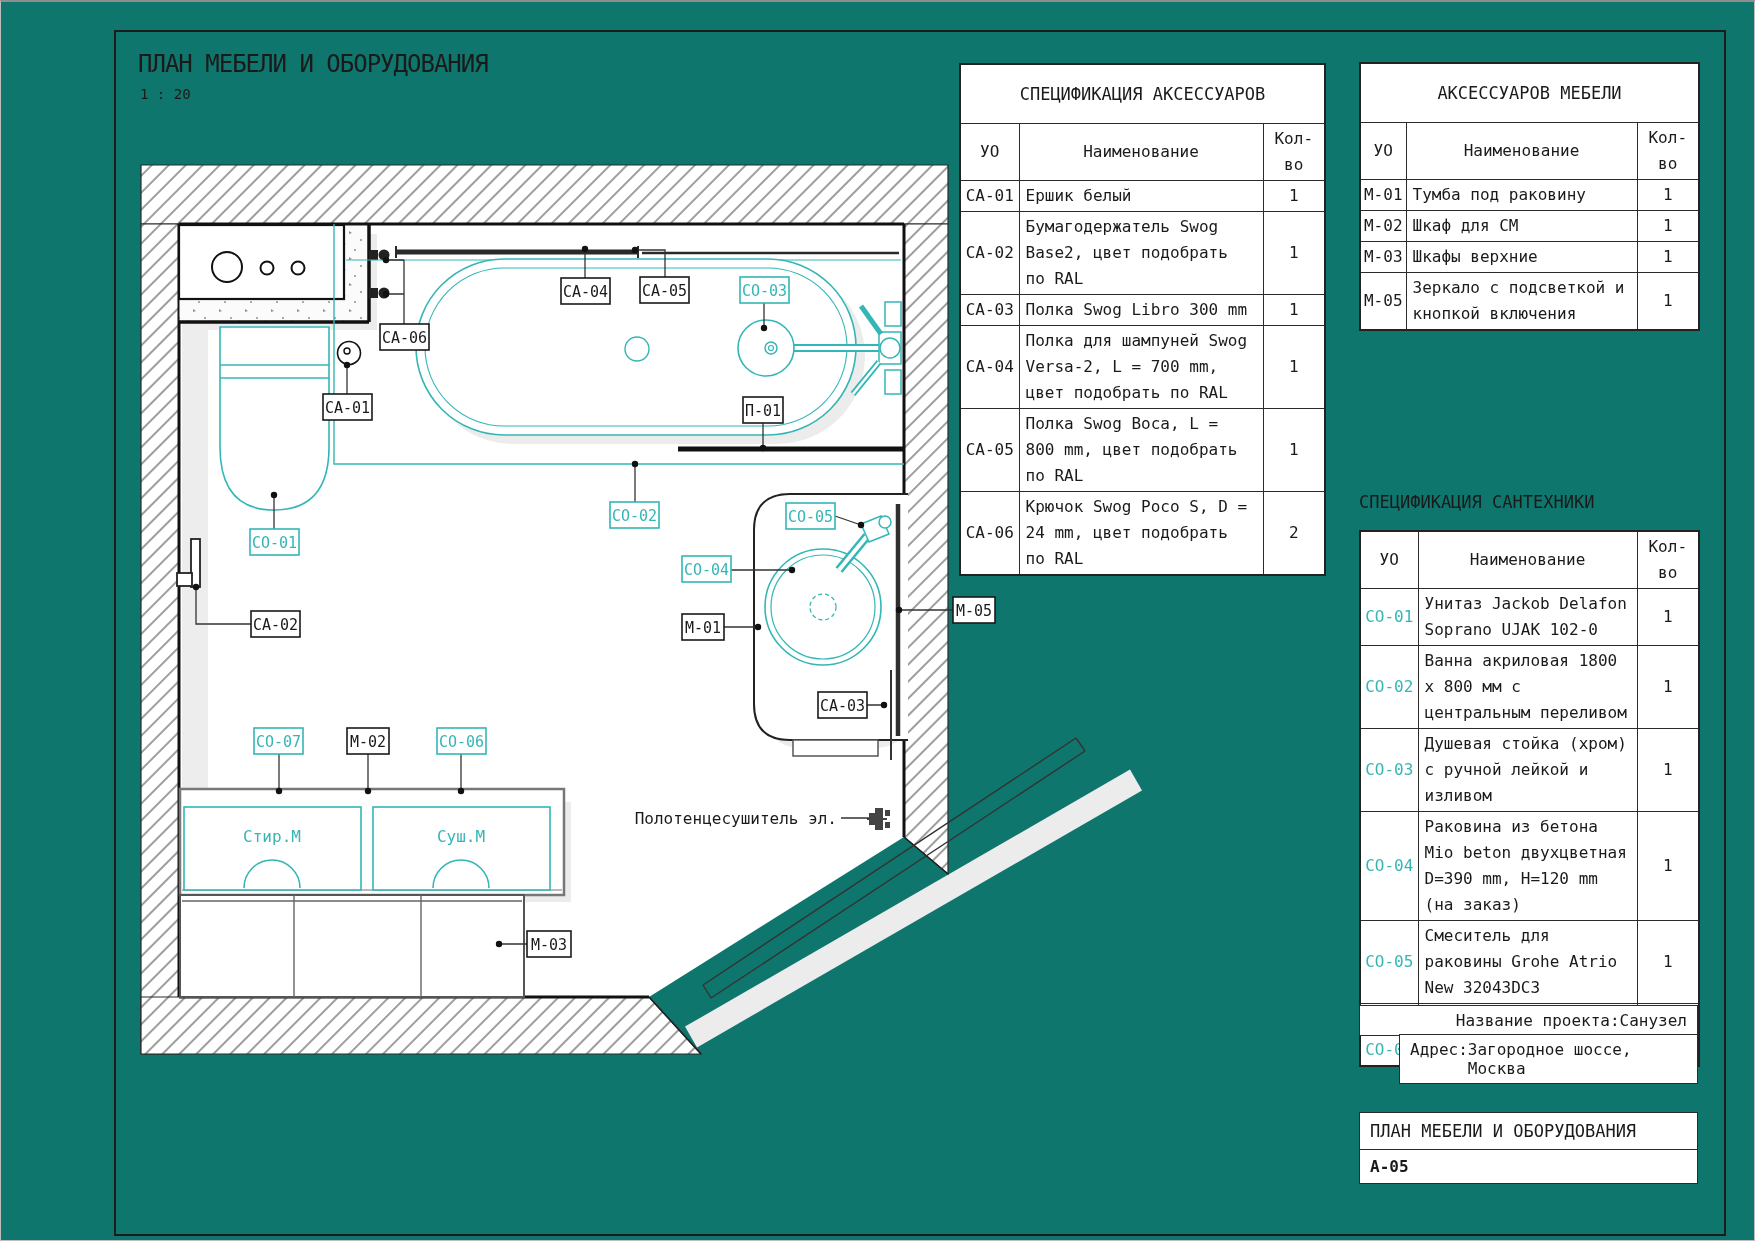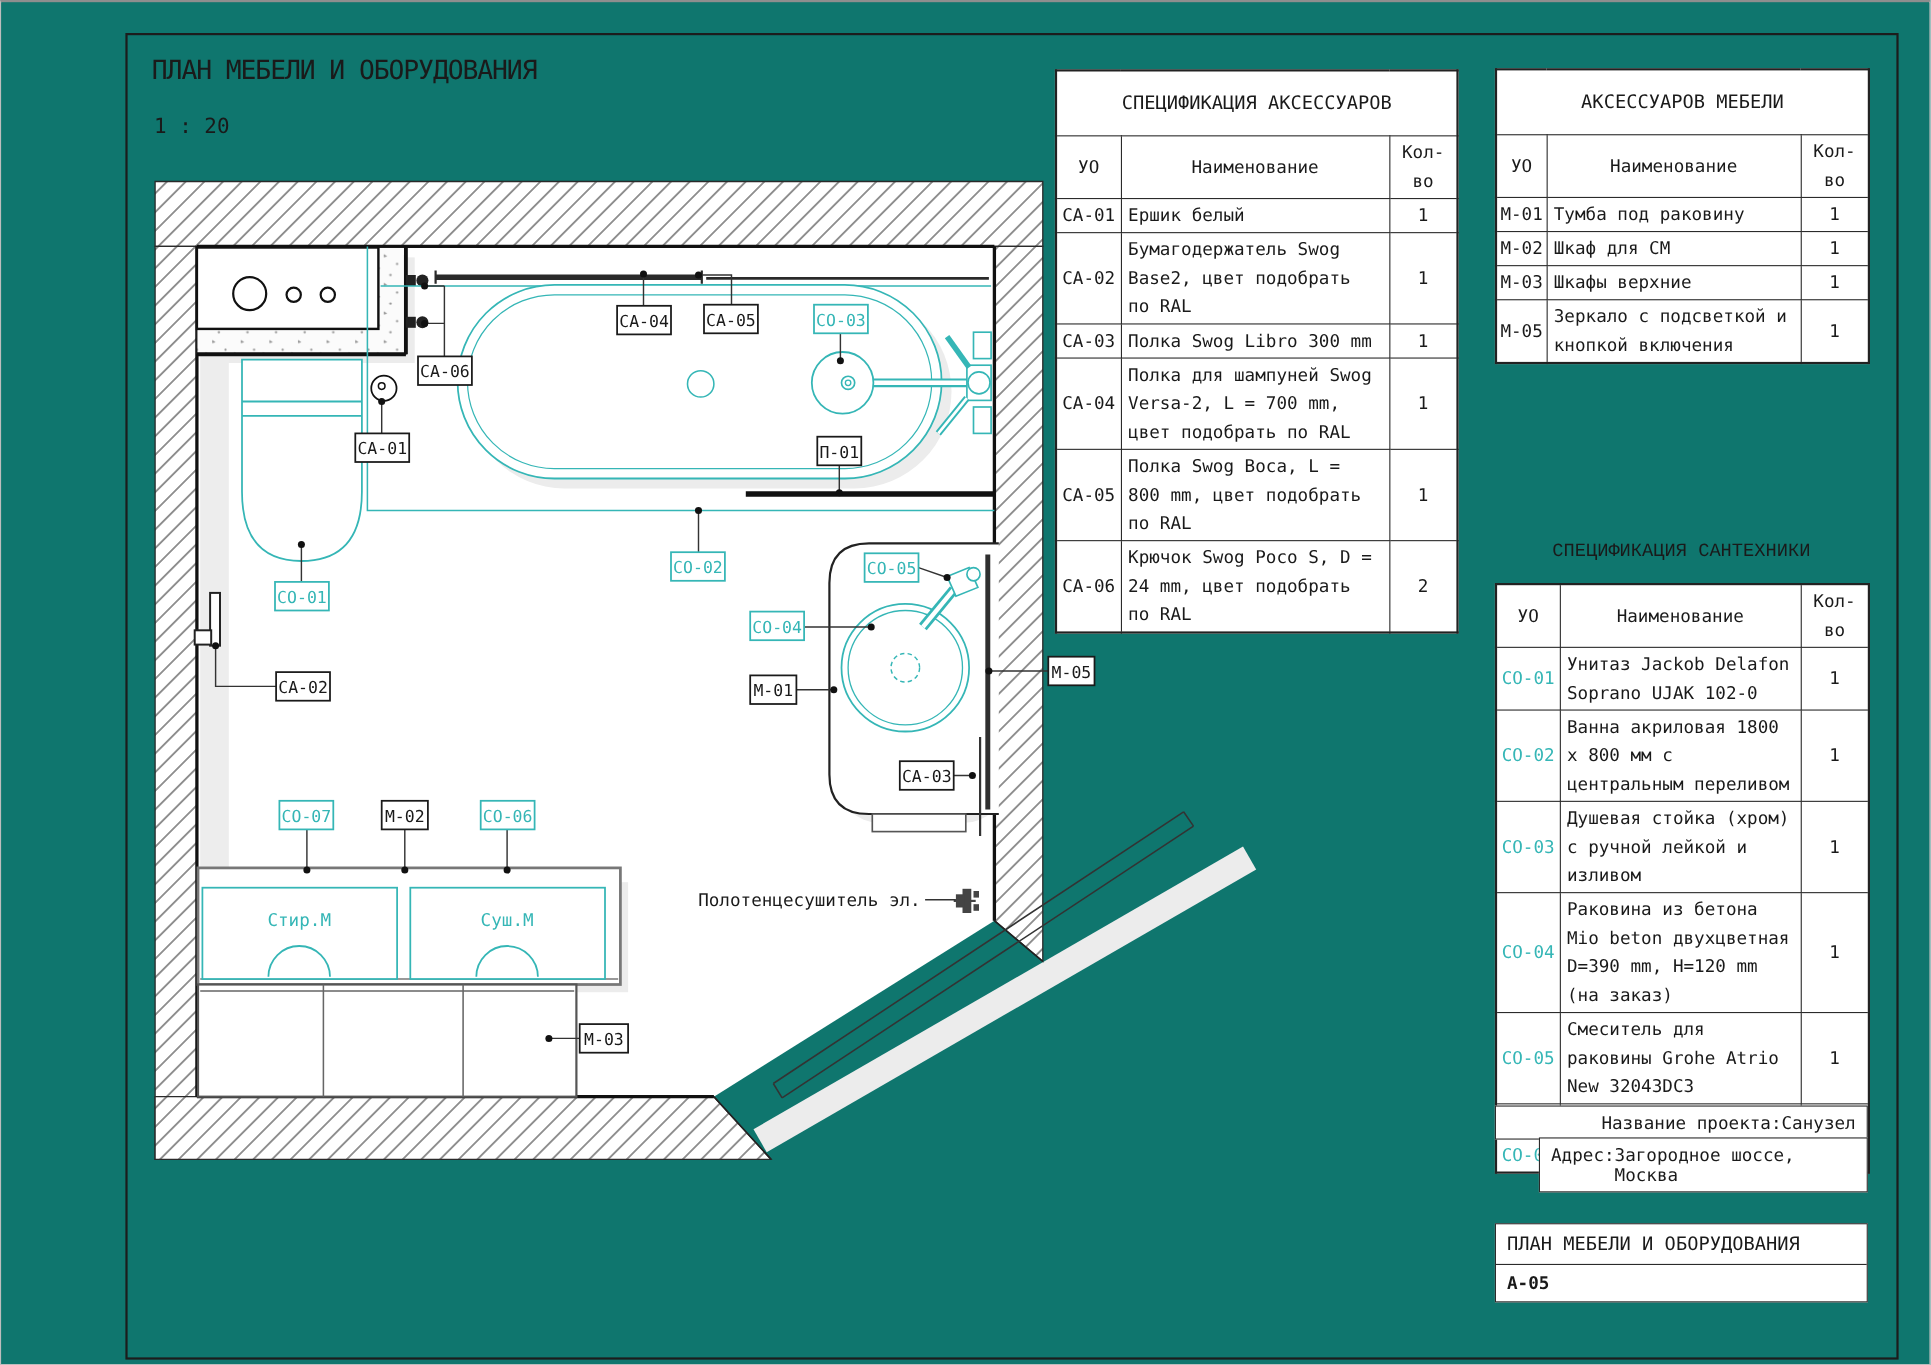--- a/index.html
+++ b/index.html
@@ -1,39 +1,39 @@
 <!DOCTYPE html>
 <html><head>
 <meta charset="utf-8">
 <style>
   html,body{margin:0;padding:0;background:#ffffff;}
   .screen{position:relative;width:1755px;height:1241px;background:#0f766e;overflow:hidden;
           border:1px solid #bdbdbd;border-top:2px solid #8e8e8e;box-sizing:border-box;
           font-family:"DejaVu Sans Mono","Liberation Mono",monospace;color:#1a1a1a;}
   .frame{position:absolute;left:113px;top:28px;width:1608px;height:1202px;border:2px solid #1c1c1c;}
   .big-title{position:absolute;left:137px;top:48px;font-size:24px;letter-spacing:-1px;white-space:nowrap;}
-  .scale-note{position:absolute;left:139px;top:84px;font-size:19px;margin-top:18px;}
+  .scale-note{position:absolute;left:139px;top:84px;font-size:14px;}
   svg{position:absolute;left:0;top:0;}
   svg text{font-family:"DejaVu Sans Mono","Liberation Mono",monospace;}
   .lbl-box{fill:#fff;stroke:#1a1a1a;stroke-width:1.6;}
   .lbl-box.teal{stroke:#35b6b6;}
   .lbl-text{font-size:15px;fill:#1a1a1a;text-anchor:middle;}
   .lbl-text.teal{fill:#35b6b6;}
   .plan-text-teal{font-size:16px;fill:#35b6b6;text-anchor:middle;}
   .plan-note{font-size:16px;fill:#1a1a1a;text-anchor:end;}
 
   table.spec{position:absolute;border-collapse:collapse;table-layout:fixed;background:#fff;
              border:2px solid #222;font-size:16px;padding-left:16px;}
   table.spec td{border:1.4px solid #2b2b2b;vertical-align:middle;line-height:26px;padding:2px 6px;}
   table.spec td.title-cell{text-align:center;font-size:17px;height:54px;}
   table.spec tr.head-row td{text-align:center;height:52px;}
   table.spec td.code{text-align:center;white-space:nowrap;padding:2px 2px;}
   table.spec td.qty{text-align:center;}
   table.spec td.code.teal{color:#35b6b6;}
-  .free-title{position:absolute;width:339px;text-align:center;font-size:17px;font-family:Liberation Mono, monospace;}
+  .free-title{position:absolute;width:339px;text-align:left;font-size:17px;}
   .info-box{position:absolute;width:339px;box-sizing:border-box;}
   .info-row{display:flex;justify-content:flex-end;border:1.6px solid #2b2b2b;
             padding:5px 10px;font-size:16px;background:#fff;box-sizing:border-box;}
   .info-row + .info-row{margin-top:-1.6px;margin-left:40px;}
   .tb-box{position:absolute;width:339px;border:1.6px solid #2b2b2b;background:#fff;box-sizing:border-box;}
   .tb-row1{font-size:17px;padding:8px 10px;border-bottom:1.6px solid #2b2b2b;}
   .tb-row2{font-size:16px;padding:7px 10px;font-weight:bold;}
 </style>
 </head>
 <body>

